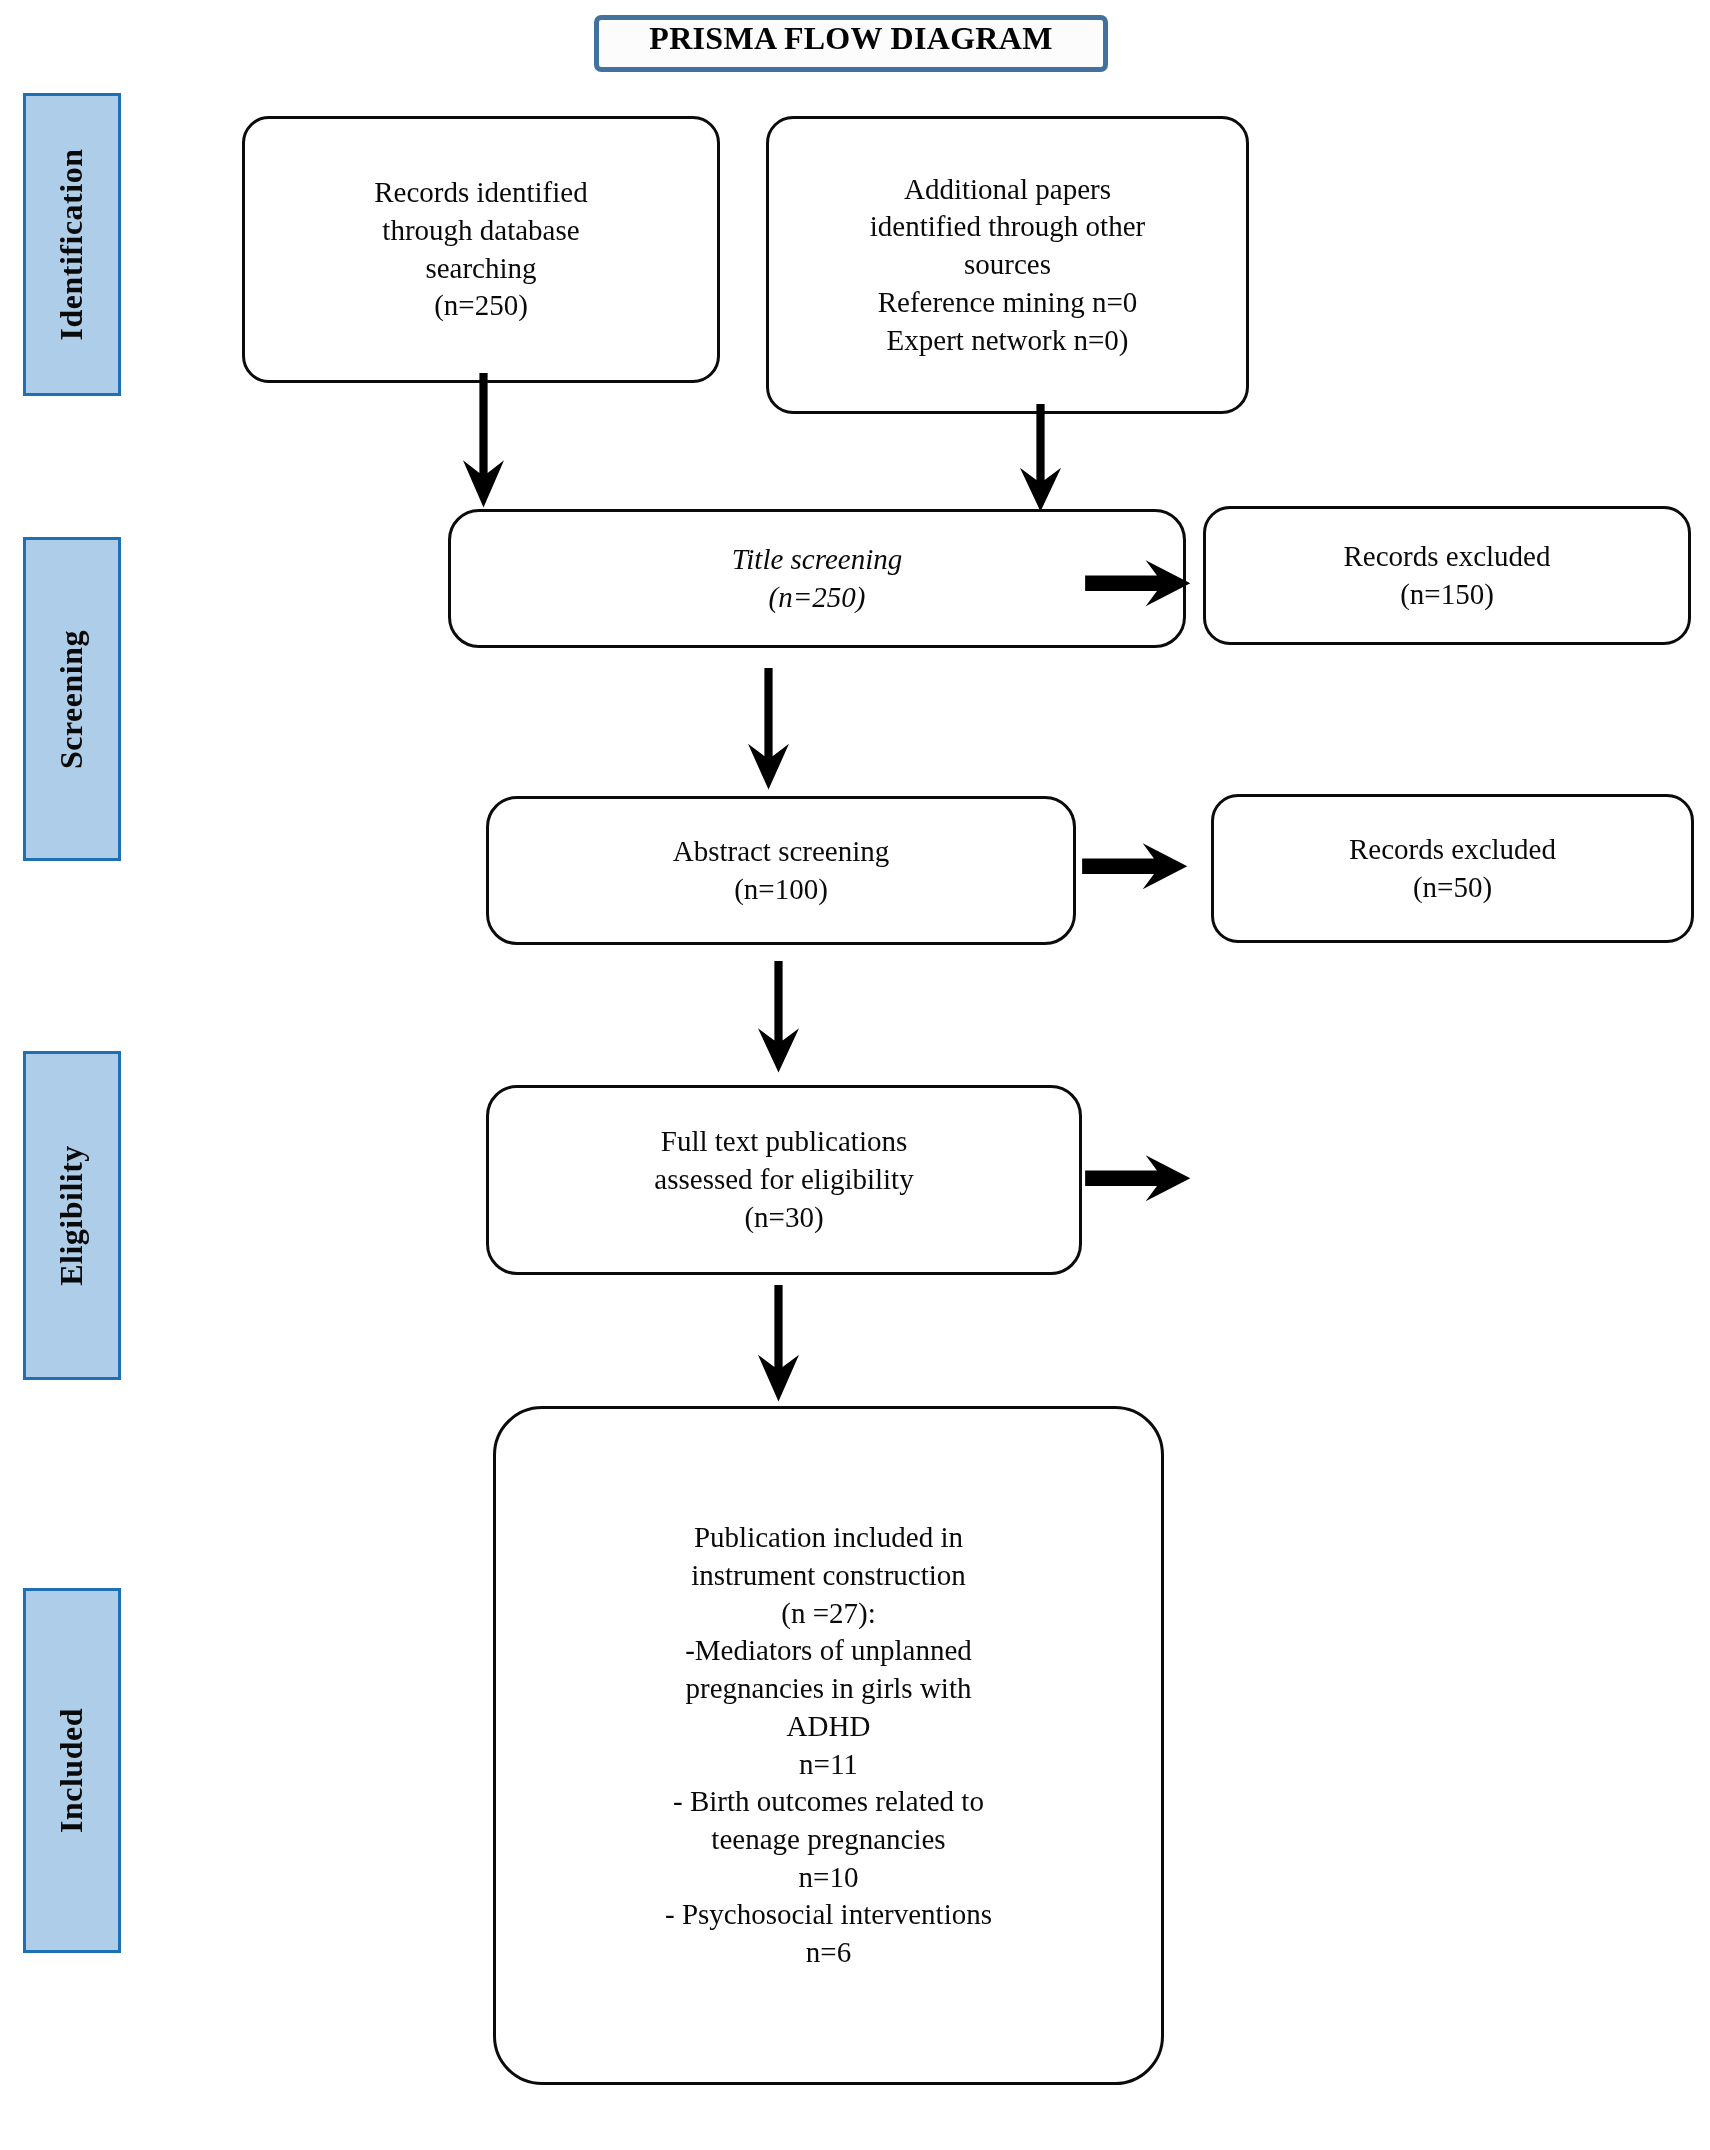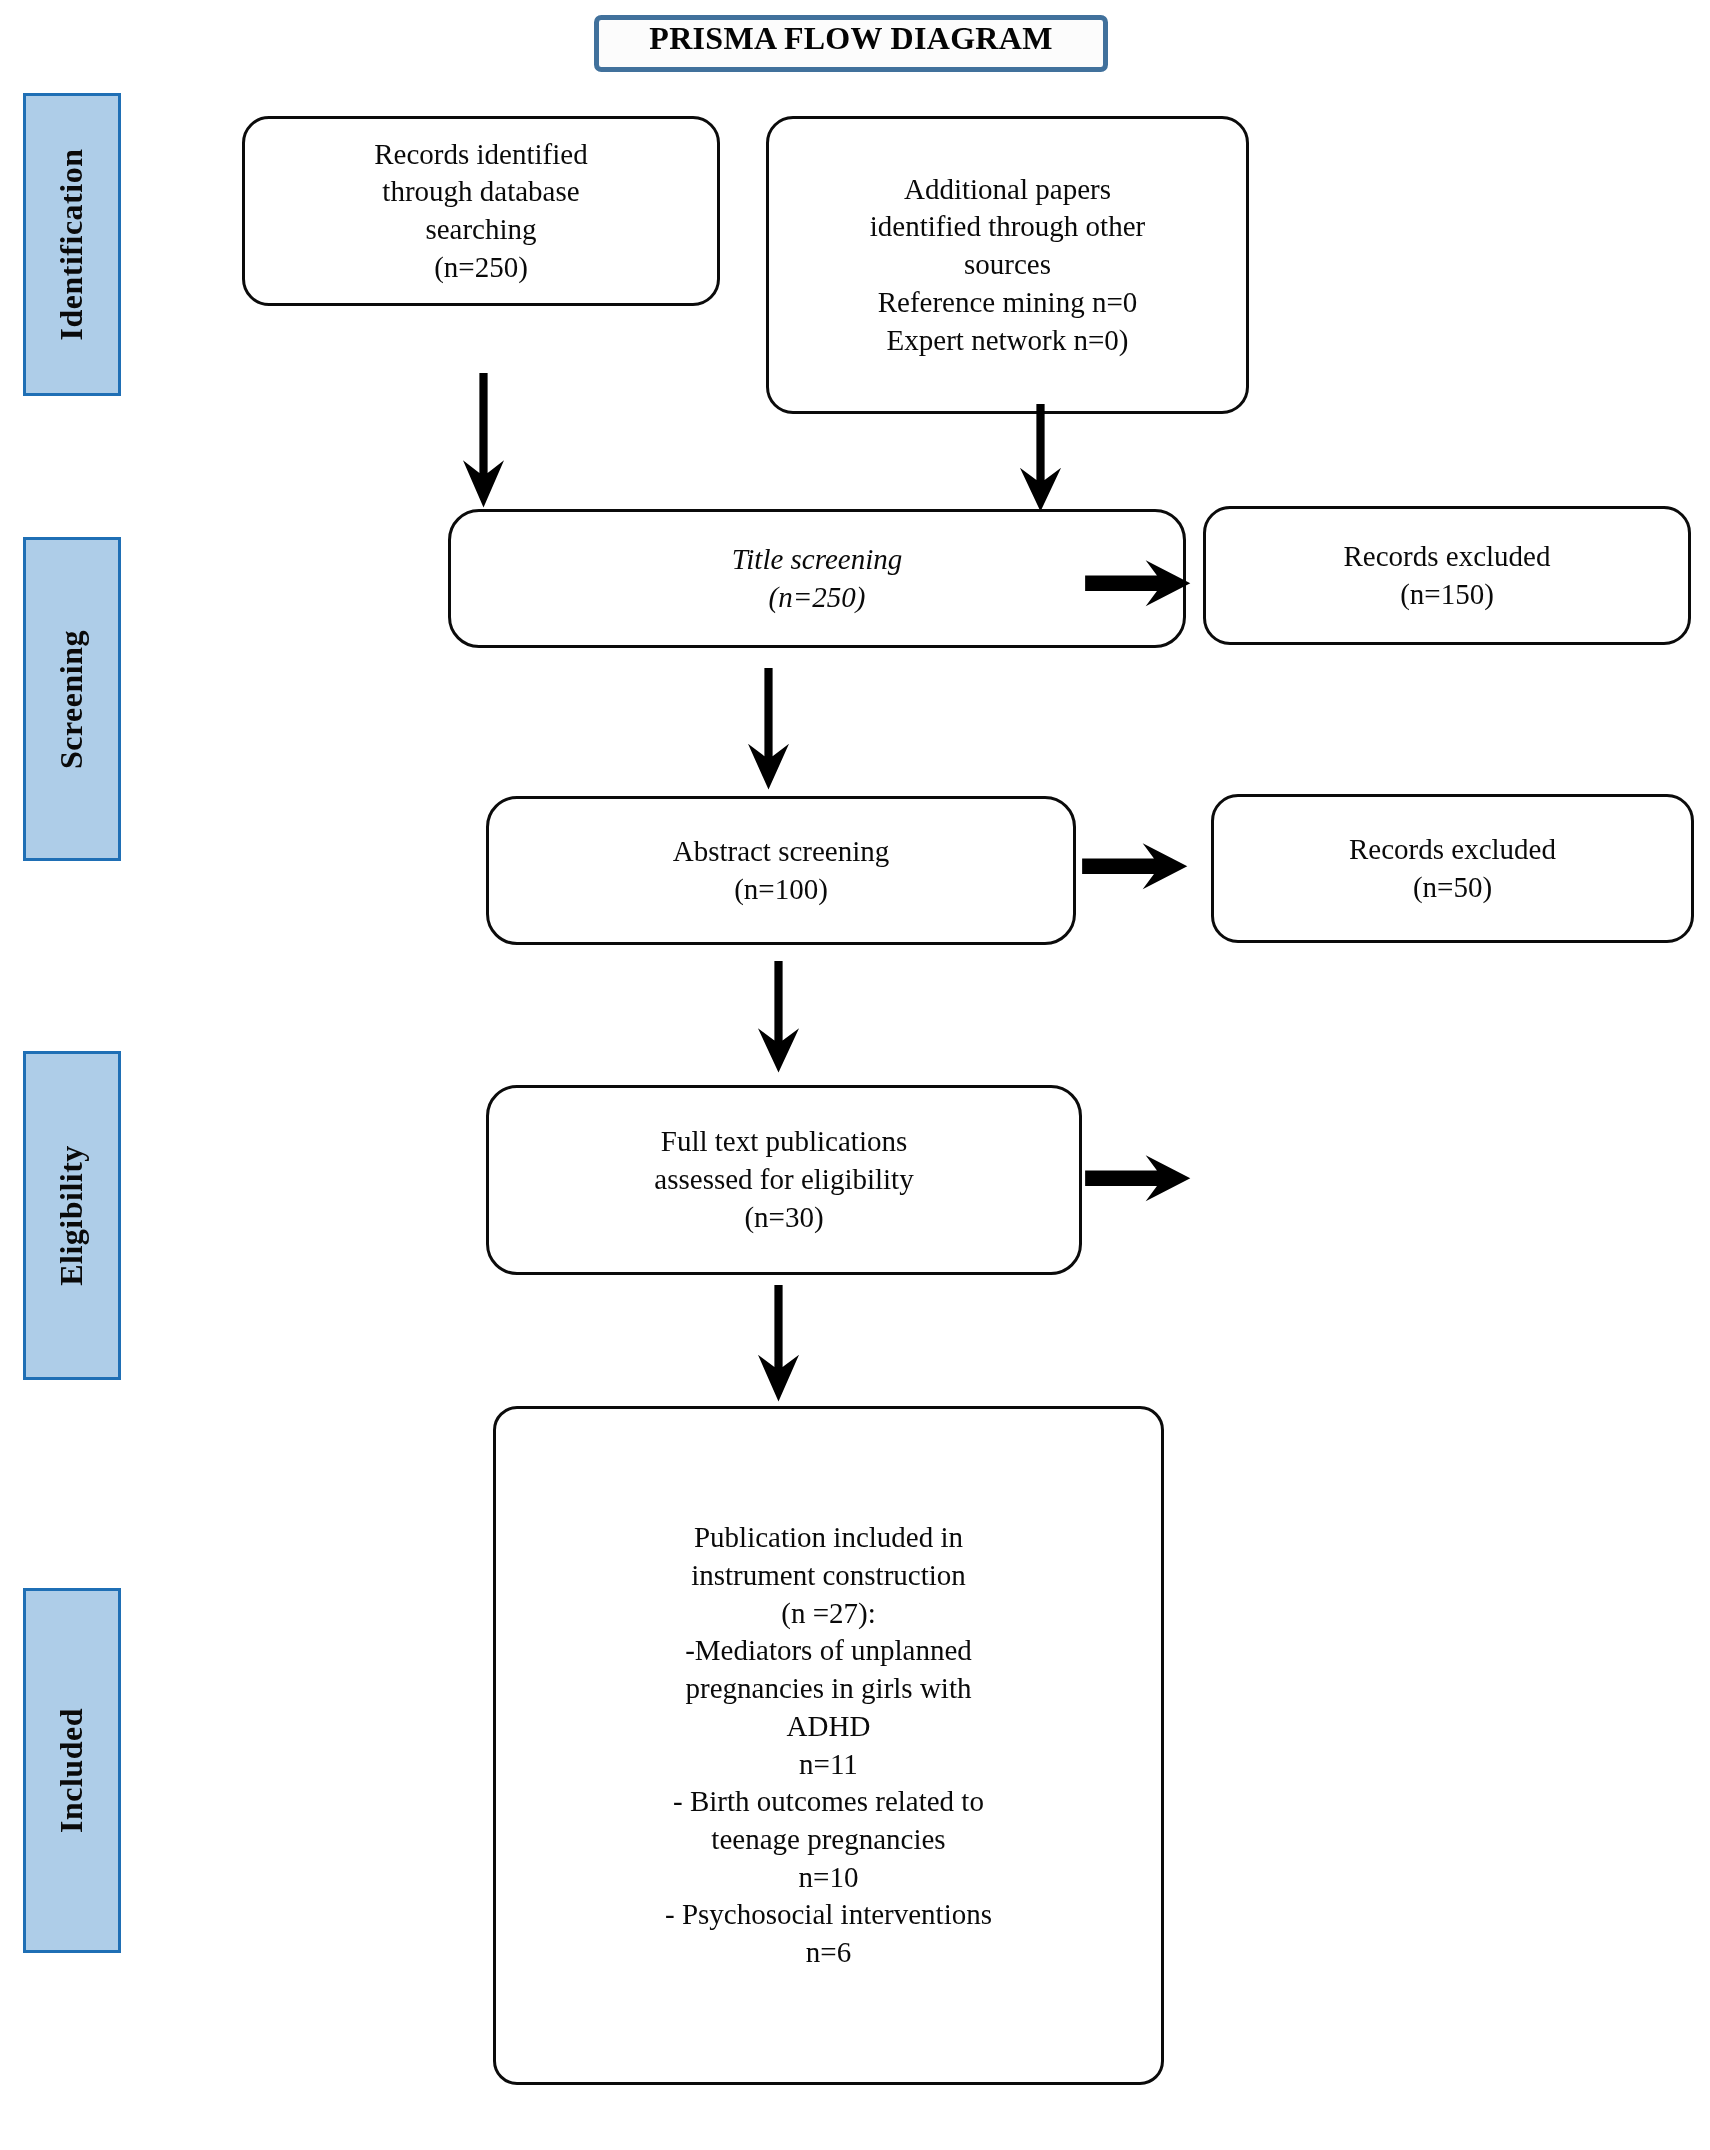--- a/index.html
+++ b/index.html
@@ -106,21 +106,21 @@
   </div>
 
   <div class="stage" style="left:22.6px; top:1051px; width:98px; height:329px;">
     <span class="stage-text">Eligibility</span>
   </div>
 
   <div class="stage" style="left:22.6px; top:1588px; width:98px; height:365px;">
     <span class="stage-text">Included</span>
   </div>
 
-  <div class="node r-small" style="left:242px; top:116px; width:478px; height:190px;">
+  <div class="node r-small" style="left:242px; top:116px; width:478px; height:267px;">
     <span class="node-text">Records identified
 through database
 searching
 (n=250)</span>
   </div>
 
   <div class="node r-small" style="left:766px; top:116px; width:483px; height:298px;">
     <span class="node-text">Additional papers
 identified through other
 sources
@@ -196,21 +196,21 @@
     </svg>
   </div>
 
 
   <div class="arrow-down" style="left:745px; top:1285px; width:67px; height:118px;">
     <svg width="67" height="118" viewBox="0 0 130 230">
       <path d="M57 0 L73 0 L73 160 L105 136 L65 227 L25 136 L57 160 Z" fill="#000000"></path>
     </svg>
   </div>
 
-  <div class="node r-large" style="left:493px; top:1406px; width:671px; height:679px;border-radius:24px;">
+  <div class="node r-large" style="left:493px; top:1406px; width:671px; height:679px;">
     <span class="node-text">Publication included in
 instrument construction
 (n =27):
 -Mediators of unplanned
 pregnancies in girls with
 ADHD
 n=11
 - Birth outcomes related to
 teenage pregnancies
 n=10

